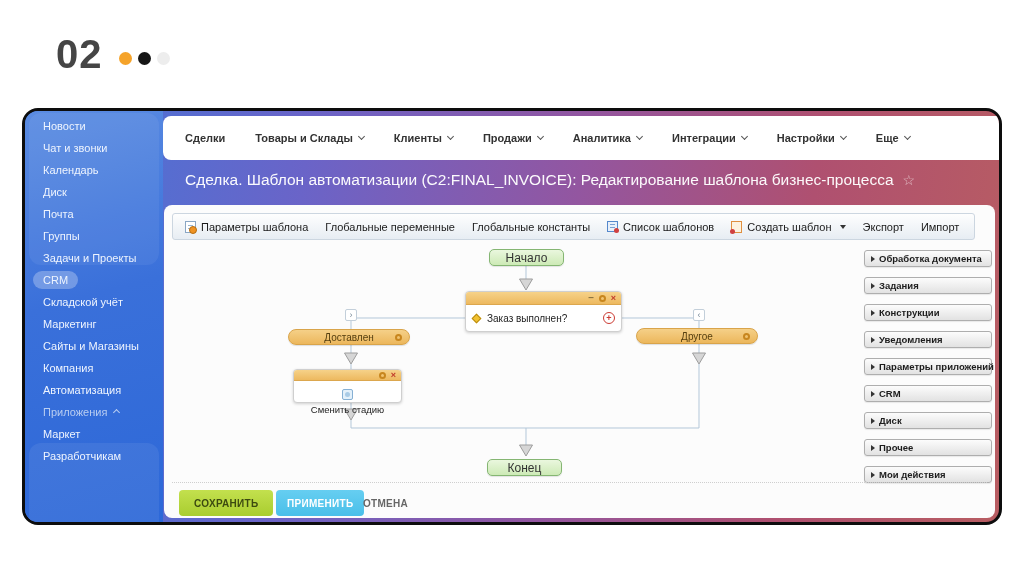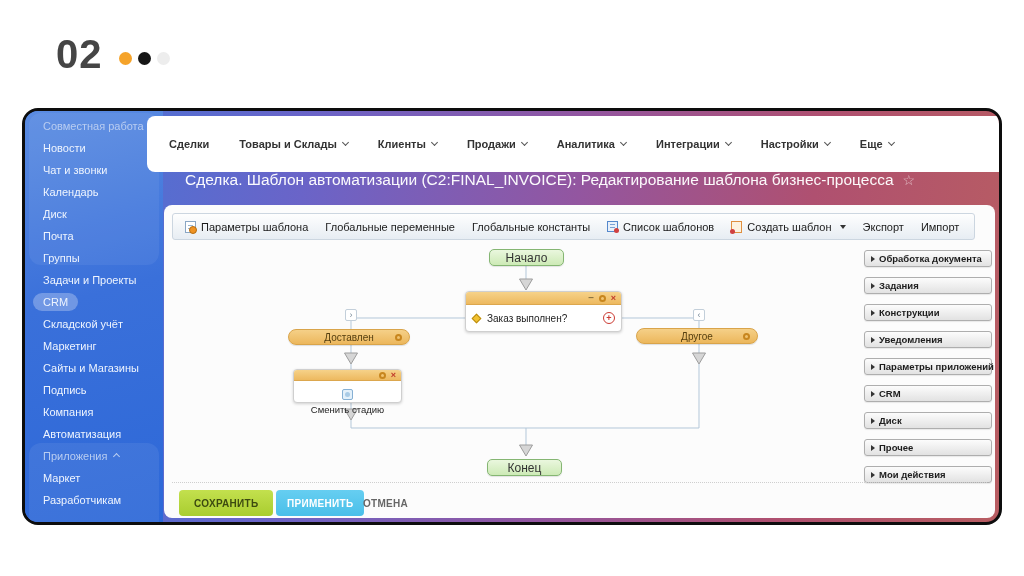--- a/index.html
+++ b/index.html
@@ -35,21 +35,21 @@
   .side-item { position:relative; height:22px; line-height:22px; padding-left:18px;
     font-size:11px; color:#eef4fe; white-space:nowrap; z-index:3; }
   .side-item.section { color:#b9cdf1; }
   .chev-up { display:inline-block; width:5px; height:5px;
     border-left:1.5px solid #b9cdf1; border-top:1.5px solid #b9cdf1;
     transform:rotate(45deg); margin-left:7px; vertical-align:1px; }
   .crm-pill { background:rgba(255,255,255,0.28); border-radius:10px; padding:3px 10px; margin-left:-10px; }
 
   
   .nav {
-    position:absolute; left:122px; right:0; top:5px; height:56px; background:#ffffff;
+    position:absolute; left:138px; right:0; top:5px; height:44px; background:#ffffff;
     border-radius:8px 0 0 8px; display:flex; align-items:center; gap:30px;
     padding-left:22px; font-size:11px; font-weight:bold; color:#333; z-index:2;
   }
   .nav-item { display:flex; align-items:center; white-space:nowrap; }
   .nav-chevron { display:inline-block; width:5px; height:5px;
     border-right:1.5px solid #555; border-bottom:1.5px solid #555;
     transform:rotate(45deg); margin-left:6px; margin-top:-3px; }
 
   
   .title-bar { position:absolute; left:160px; right:10px; top:48px; height:42px;
@@ -149,33 +149,31 @@
     <div class="dot" style="background:#161616"></div>
     <div class="dot" style="background:#ededed"></div>
   </div>
 </div>
 
 <div class="window">
 
   <div class="sidebar">
     <div class="side-group1"></div>
     <div class="side-group2"></div>
-    <div class="side-item section"><span>Совместная работа</span><span class="chev-up"></span></div>
     <div class="side-item"><span>Новости</span></div>
     <div class="side-item"><span>Чат и звонки</span></div>
     <div class="side-item"><span>Календарь</span></div>
     <div class="side-item"><span>Диск</span></div>
     <div class="side-item"><span>Почта</span></div>
     <div class="side-item"><span>Группы</span></div>
     <div class="side-item"><span>Задачи и Проекты</span></div>
     <div class="side-item"><span class="crm-pill">CRM</span></div>
     <div class="side-item"><span>Складской учёт</span></div>
     <div class="side-item"><span>Маркетинг</span></div>
     <div class="side-item"><span>Сайты и Магазины</span></div>
-    <div class="side-item"><span>Подпись</span></div>
     <div class="side-item"><span>Компания</span></div>
     <div class="side-item"><span>Автоматизация</span></div>
     <div class="side-item section"><span>Приложения</span><span class="chev-up"></span></div>
     <div class="side-item"><span>Маркет</span></div>
     <div class="side-item"><span>Разработчикам</span></div>
   </div>
 
   <div class="nav">
     <div class="nav-item">
         <span>Сделки</span>

